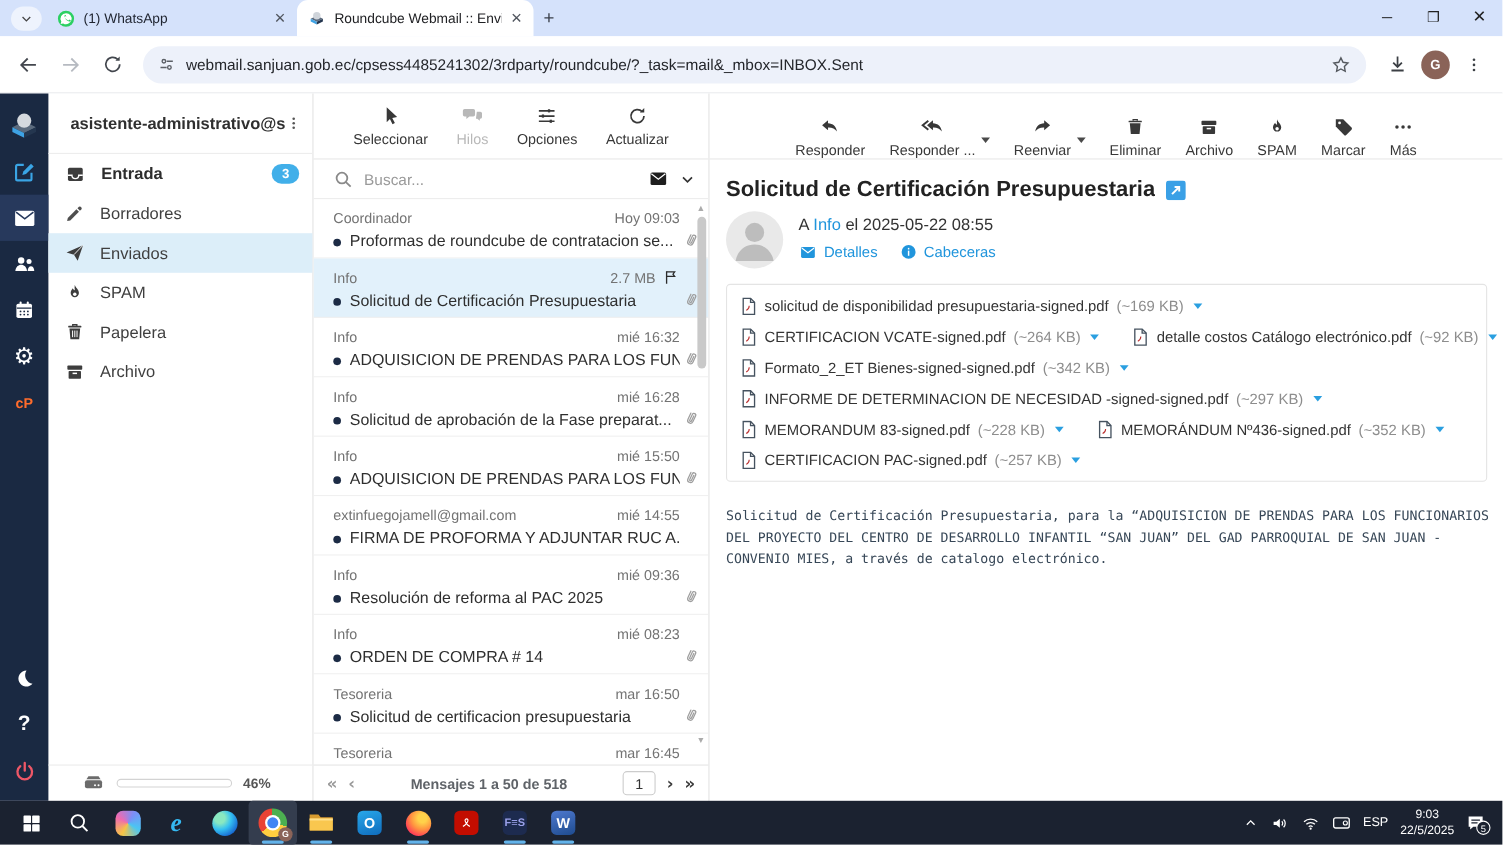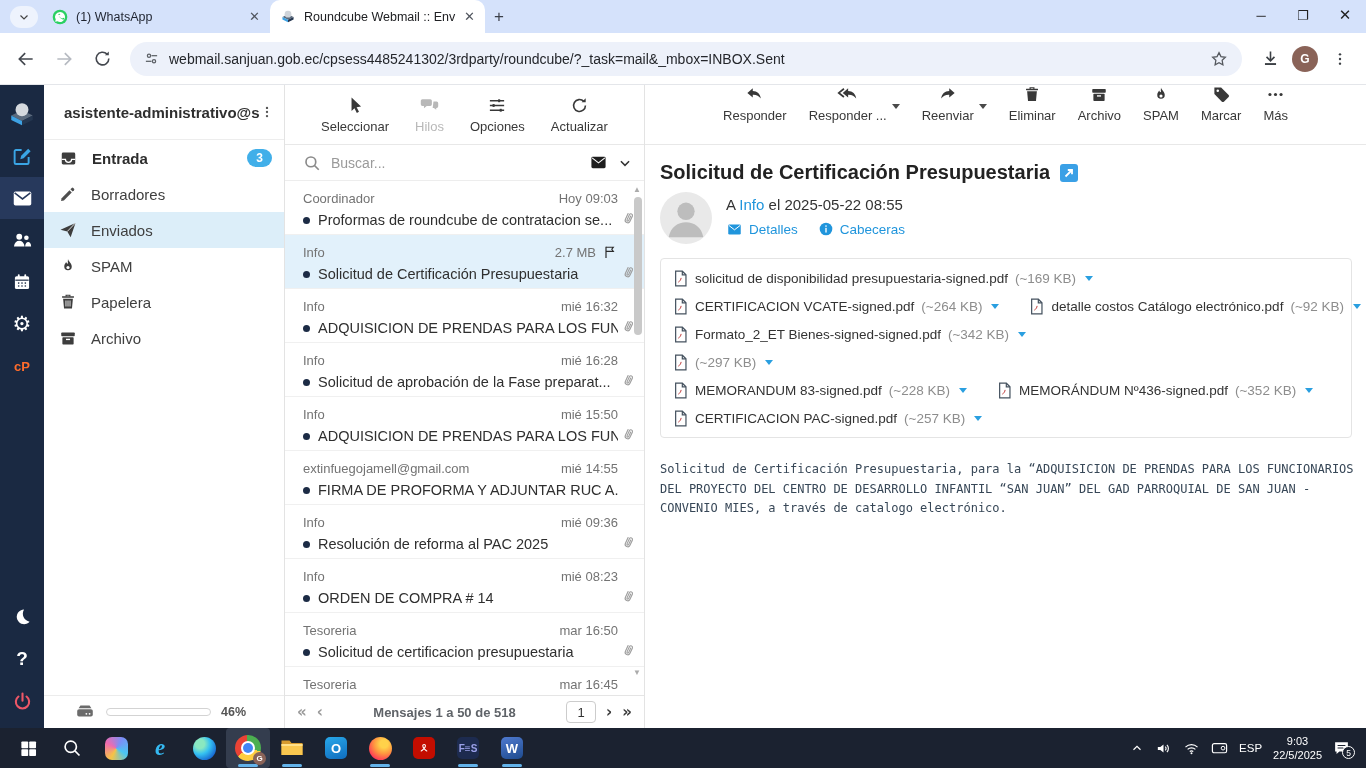--- a/index.html
+++ b/index.html
@@ -75,21 +75,21 @@
   .lthumb{position:absolute;top:6px;right:0;width:8px;height:138px;background:#c9c9c9;border-radius:4px}
   .sarrow{position:absolute;right:1px;font-size:8px;color:#ababab}
   .pager{height:33px;border-top:1px solid #e5e5e5;display:flex;align-items:center;gap:10px;padding:0 12px;flex:none}
   .pnav{font-size:15px;color:#9a9a9a;font-weight:bold;font-family:"DejaVu Sans",sans-serif}
   .pnav.on{color:#3c3c3c}
   .psum{flex:1;text-align:center;font-size:13px;font-weight:bold;color:#5f6368}
   .pinput{width:30px;height:22px;border:1px solid #ccc;border-radius:4px;text-align:center;font-size:13px;color:#333}
 
   
   .read{flex:1;display:flex;flex-direction:column;min-width:0}
-  .rtoolbar{height:60px;display:flex;align-items:flex-start;justify-content:center;gap:22px;border-bottom:1px solid #e8e8e8;flex:none}
+  .rtoolbar{height:60px;display:flex;align-items:flex-end;justify-content:center;gap:22px;border-bottom:1px solid #e8e8e8;flex:none}
   .rtb{display:flex;align-items:flex-end;gap:3px}
   .rtoolbar .caret{margin-bottom:14px}
   .subject{display:flex;align-items:center;gap:10px;margin:16px 20px 0 15px}
   .subject h1{font-size:20px;font-weight:bold;color:#222;white-space:nowrap;overflow:hidden}
   .meta{display:flex;gap:14px;margin:8px 20px 0 15px;align-items:flex-start}
   .avatar{width:52px;height:52px;border-radius:50%;background:#e9e9e9;overflow:hidden;flex:none}
   .metatxt{padding-top:4px}
   .mline1{font-size:15px;color:#333}
   .mline1 a{color:#2095dc;text-decoration:none}
   .mline2{display:flex;gap:20px;margin-top:8px;align-items:center}
@@ -741,20 +741,21 @@
               <span class="bluecaret"></span>
           </span>
         </div>
         <div class="attrow">
           <span class="att">
             <svg width="15" height="17" viewBox="0 0 24 28">
                 <path d="M4 2h11l6 6v18H4z" fill="none" stroke="#45525f" stroke-width="2"></path>
                 <path d="M15 2v6h6" fill="none" stroke="#45525f" stroke-width="2"></path>
                 <path d="M8.5 20c2-1 4.5-4.5 4.5-7" stroke="#b33" stroke-width="1.6" fill="none"></path>
               </svg>
+            <span class="aname">INFORME DE DETERMINACION DE NECESIDAD -signed-signed.pdf</span>
               <span class="asize">(~297 KB)</span>
               <span class="bluecaret"></span>
           </span>
         </div>
         <div class="attrow">
           <span class="att">
             <svg width="15" height="17" viewBox="0 0 24 28">
                 <path d="M4 2h11l6 6v18H4z" fill="none" stroke="#45525f" stroke-width="2"></path>
                 <path d="M15 2v6h6" fill="none" stroke="#45525f" stroke-width="2"></path>
                 <path d="M8.5 20c2-1 4.5-4.5 4.5-7" stroke="#b33" stroke-width="1.6" fill="none"></path>

